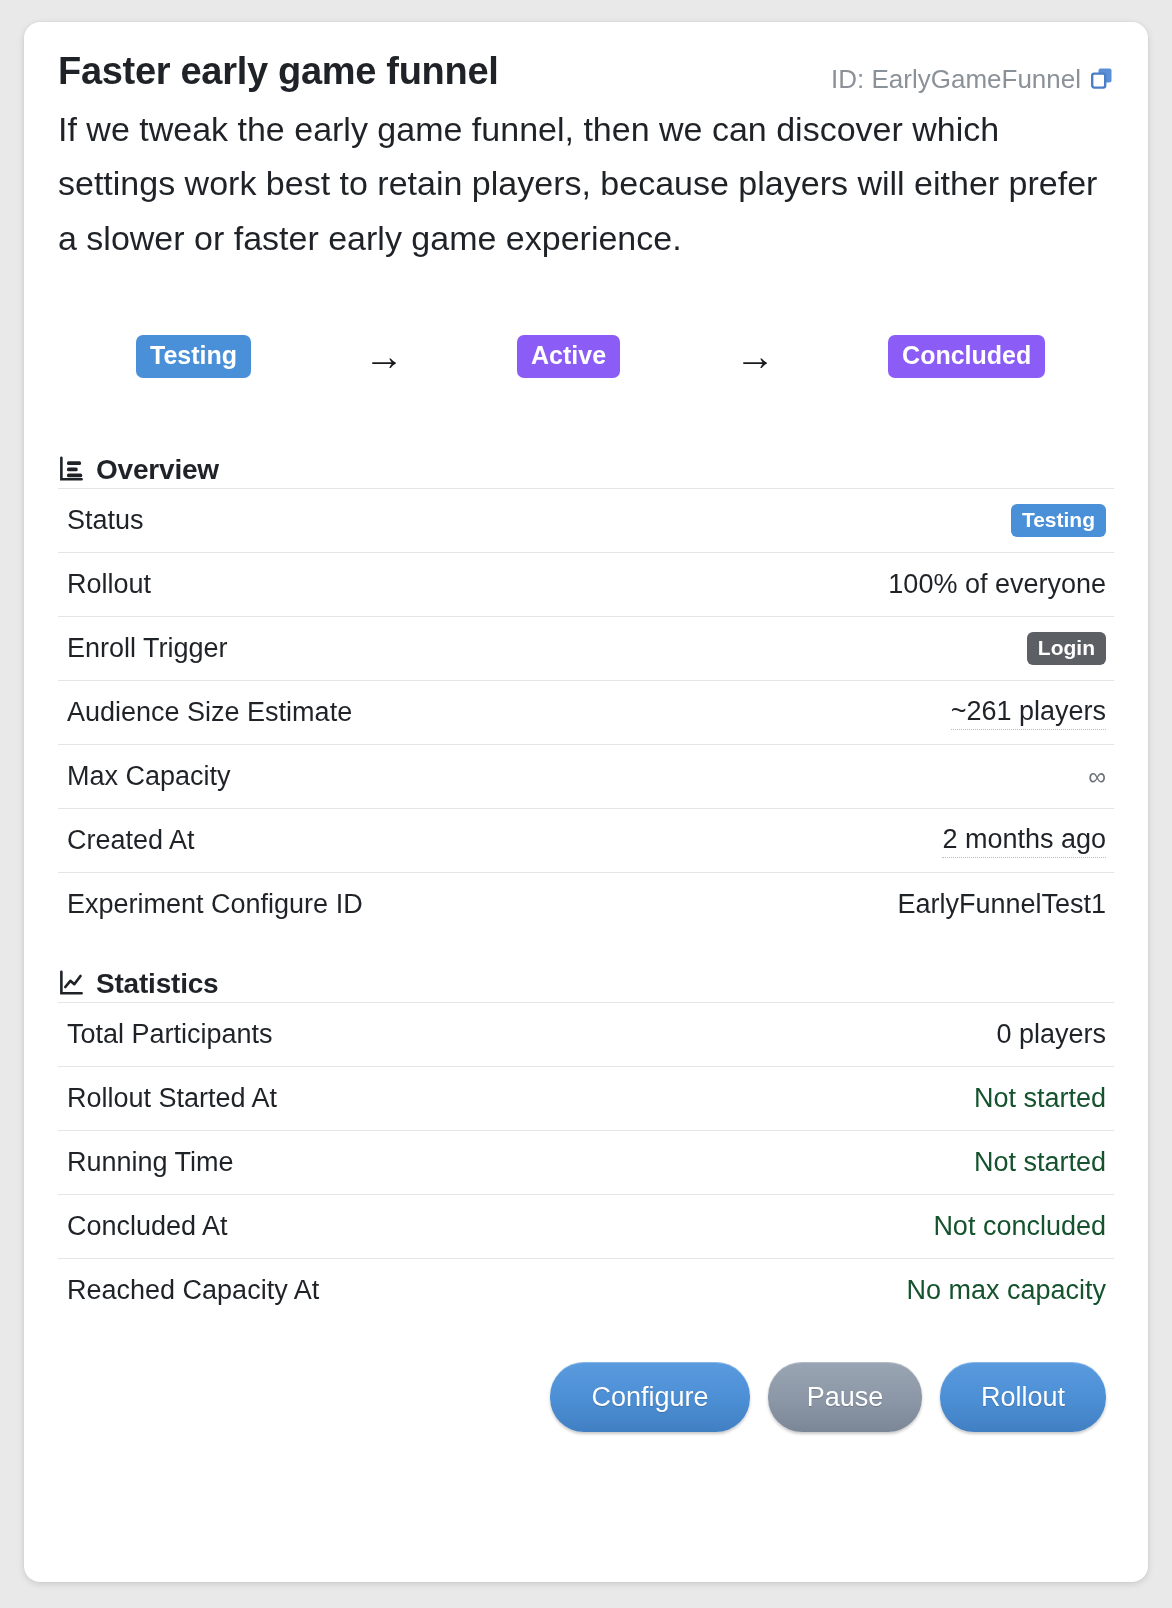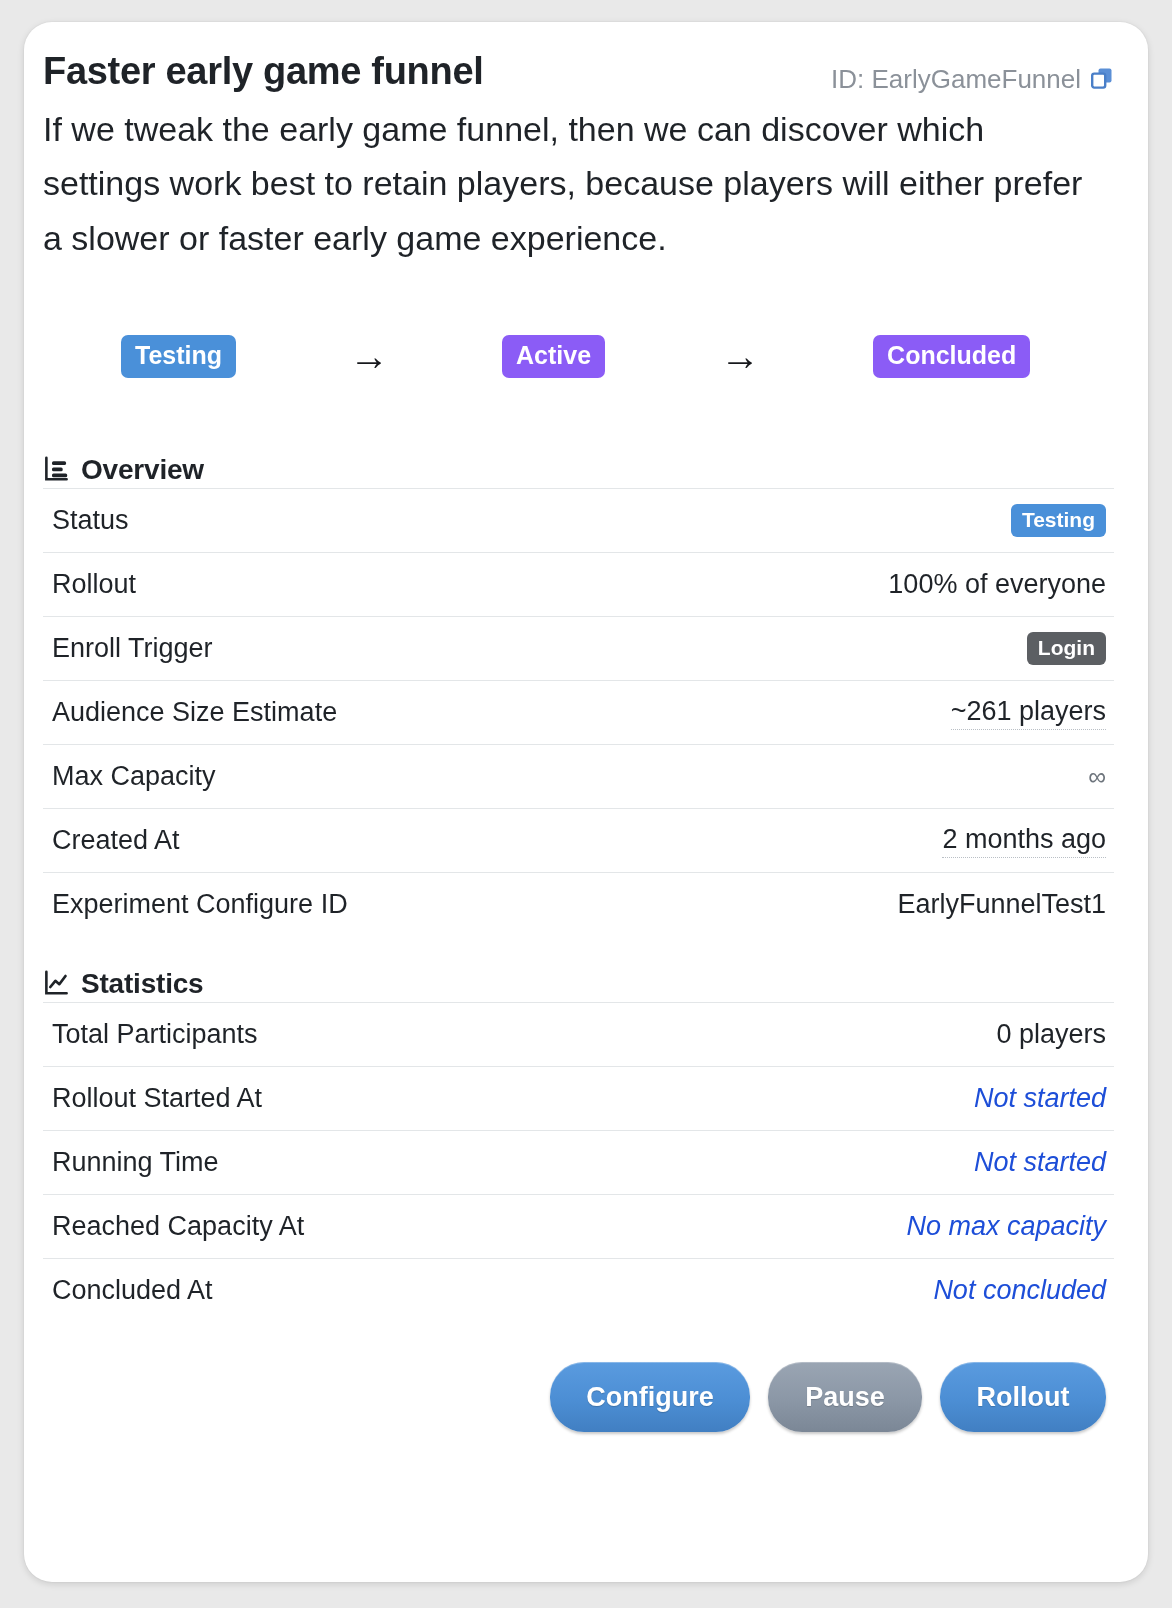--- a/index.html
+++ b/index.html
@@ -16,23 +16,23 @@
     width: 1172px;
     height: 1608px;
     padding: 22px 24px 26px 24px;
     background: #e9e9e9;
   }
 
   .card {
     width: 100%;
     height: 100%;
     background: #ffffff;
-    border-radius: 28px;
+    border-radius: 16px;
     box-shadow: 0 2px 7px rgba(0,0,0,0.13), 0 0 0 1px rgba(0,0,0,0.02);
-    padding: 28px 34px 0 19px;
+    padding: 28px 34px 0 34px;
     position: relative;
     overflow: hidden;
   }
 
   
   .header-row {
     display: flex;
     align-items: flex-start;
     justify-content: space-between;
   }
@@ -140,22 +140,21 @@
   }
 
   .row-value {
     font-size: 27px;
     color: #1f2328;
     text-align: right;
     margin-left: 8px;
   }
 
   .row-value.muted-italic {
-    color: #1d4ed8;
-    font-style: italic;
+    color: #14532d;
   }
 
   .row-value.dotted {
     border-bottom: 1px dotted #b9bfc5;
     padding-bottom: 2px;
   }
 
   .row-value.infinity {
     color: #6d747c;
     font-size: 25px;
@@ -181,21 +180,21 @@
     gap: 18px;
     margin-top: 40px;
     padding-right: 8px;
   }
 
   .btn {
     border: none;
     border-radius: 34px;
     color: #ffffff;
     font-size: 27px;
-    font-weight: bold;
+    font-weight: normal;
     font-family: "Liberation Sans", sans-serif;
     padding: 0 26px;
     height: 70px;
     min-width: 132px;
     cursor: pointer;
     line-height: 1;
     text-shadow: 0 1px 1px rgba(0,0,0,0.18);
   }
 
   .btn.primary {
@@ -307,26 +306,26 @@
       </div>
       <div class="row">
         <span class="row-label">Rollout Started At</span>
         <span class="row-value muted-italic">Not started</span>
       </div>
       <div class="row">
         <span class="row-label">Running Time</span>
         <span class="row-value muted-italic">Not started</span>
       </div>
       <div class="row">
+        <span class="row-label">Concluded At</span>
+        <span class="row-value muted-italic">Not concluded</span>
+      </div>
+      <div class="row">
         <span class="row-label">Reached Capacity At</span>
         <span class="row-value muted-italic">No max capacity</span>
-      </div>
-      <div class="row">
-        <span class="row-label">Concluded At</span>
-        <span class="row-value muted-italic">Not concluded</span>
       </div>
     </div>
 
     <div class="footer">
       <button class="btn primary wide">Configure</button>
       <button class="btn secondary mid">Pause</button>
       <button class="btn primary narrow">Rollout</button>
     </div>
 
   </div>

